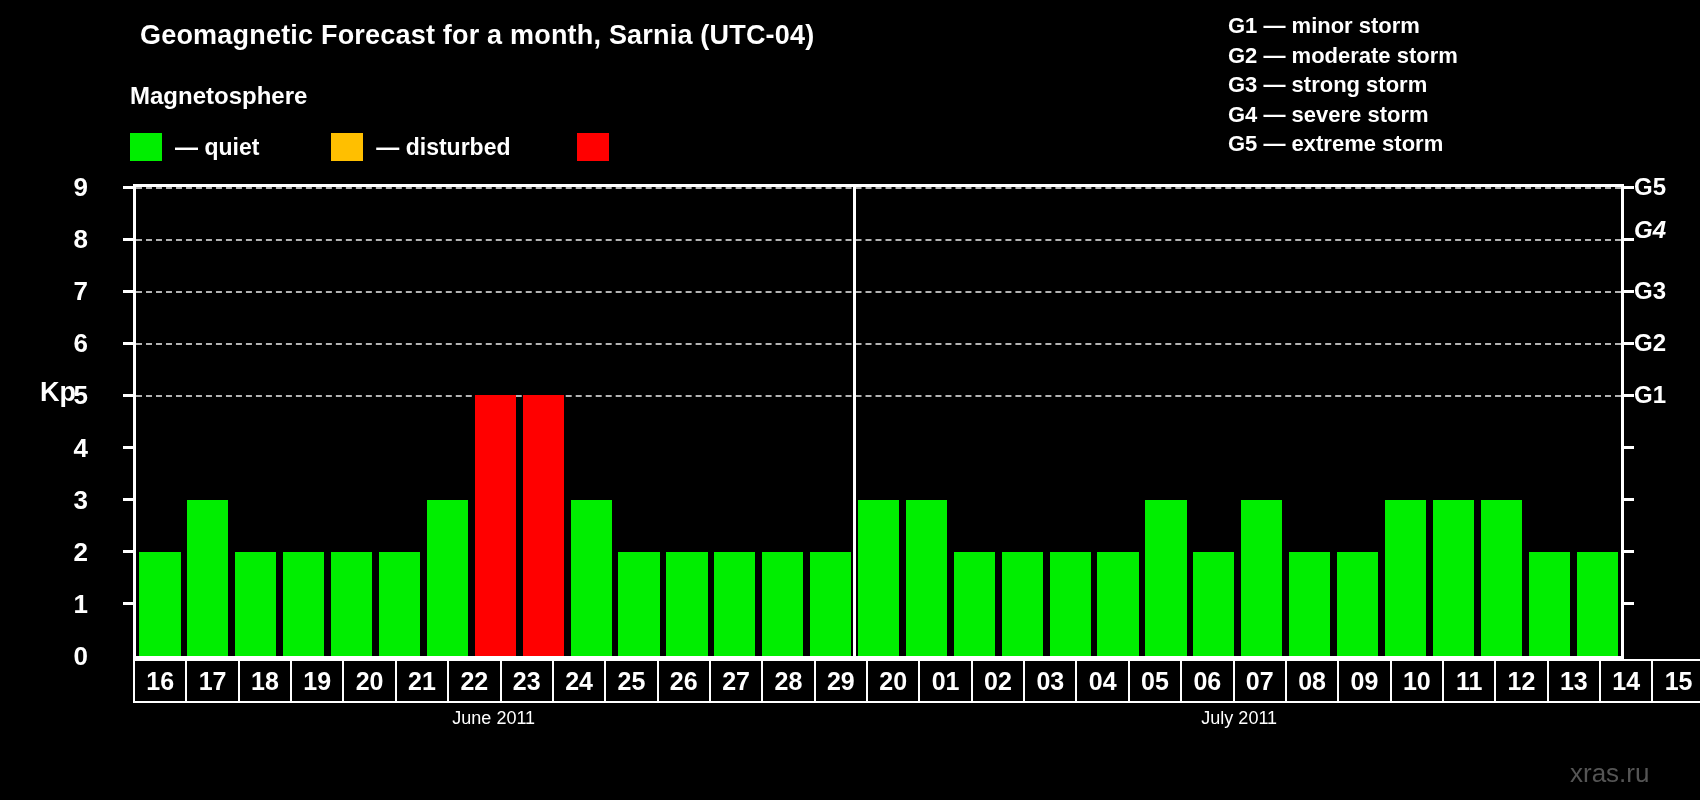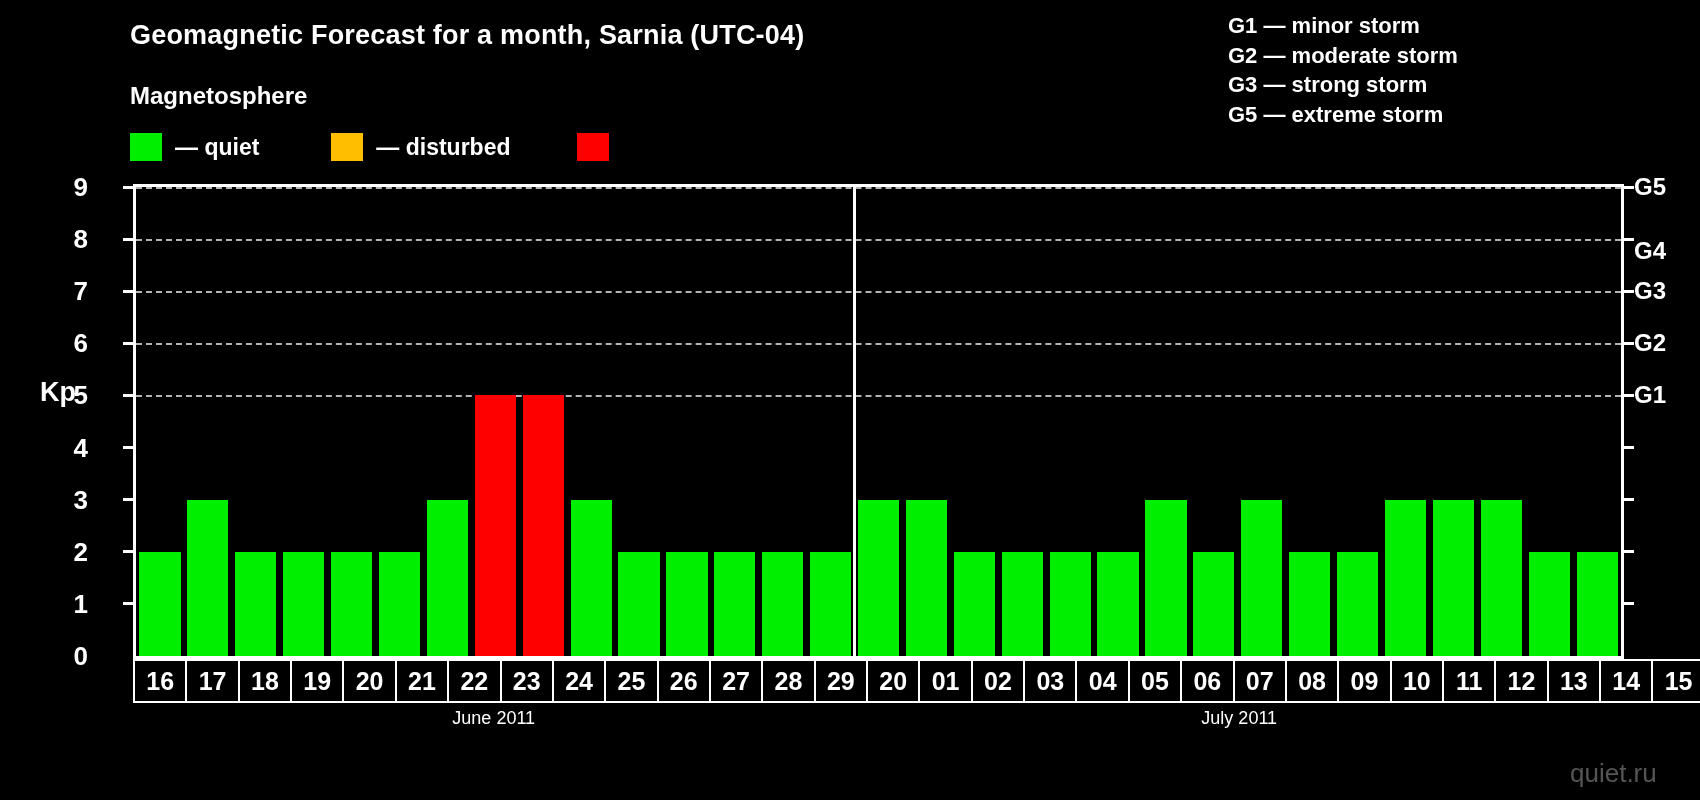--- a/index.html
+++ b/index.html
@@ -12,21 +12,21 @@
     height: 800px;
     overflow: hidden;
     font-family: "Liberation Sans", sans-serif;
     color: #ffffff;
     position: relative;
   }
 
   
   #chart-title {
     position: absolute;
-    left: 130px;
+    left: 140px;
     top: 20px;
     font-size: 27px;
     font-weight: bold;
     letter-spacing: 0.2px;
     white-space: nowrap;
   }
 
   #magnetosphere-label {
     position: absolute;
     left: 130px;
@@ -229,20 +229,21 @@
   <span class="legend-gap-2"></span>
   <div class="legend-entry">
     <span class="legend-swatch" id="sw2" style="background: rgb(255, 0, 0);"></span>
   </div>
 </div>
 
 <div id="g-legend">
     <div class="g-legend-line">G1 — minor storm</div>
     <div class="g-legend-line">G2 — moderate storm</div>
     <div class="g-legend-line">G3 — strong storm</div>
+    <div class="g-legend-line">G4 — severe storm</div>
     <div class="g-legend-line">G5 — extreme storm</div>
   </div>
 
 <div id="kp-axis-title">Kp</div>
 
 <div id="plot-area">
   <div id="plot-inner">
     <div id="gridlines">
         <div class="gridline" style="top: 208.444px;"></div>
         <div class="gridline" style="top: 156.333px;"></div>
@@ -378,21 +379,21 @@
     <div class="y-label" style="top: 395.444px;">5</div>
     <div class="y-label" style="top: 343.333px;">6</div>
     <div class="y-label" style="top: 291.222px;">7</div>
     <div class="y-label" style="top: 239.111px;">8</div>
     <div class="y-label" style="top: 187px;">9</div>
   </div>
 <div id="g-labels">
     <div class="g-label" style="top: 395.444px;">G1</div>
     <div class="g-label" style="top: 343.333px;">G2</div>
     <div class="g-label" style="top: 291.222px;">G3</div>
-    <div class="g-label" style="top: 251px;">G4</div>
+    <div class="g-label" style="top: 230px; font-style: italic;">G4</div>
     <div class="g-label" style="top: 187px;">G5</div>
   </div>
 
 <div id="date-strip">
     <div class="date-cell">16</div>
     <div class="date-cell">17</div>
     <div class="date-cell">18</div>
     <div class="date-cell">19</div>
     <div class="date-cell">20</div>
     <div class="date-cell">21</div>
@@ -421,13 +422,13 @@
     <div class="date-cell">14</div>
     <div class="date-cell">15</div>
     <div class="date-cell">16</div>
   </div>
 
 <div id="month-captions">
     <div class="month-caption" style="left: 493.726px;">June 2011</div>
     <div class="month-caption" style="left: 1239.23px;">July 2011</div>
   </div>
 
-<div id="watermark">quiet.ru</div>
+<div id="watermark">xras.ru</div>
 
 </body></html>

